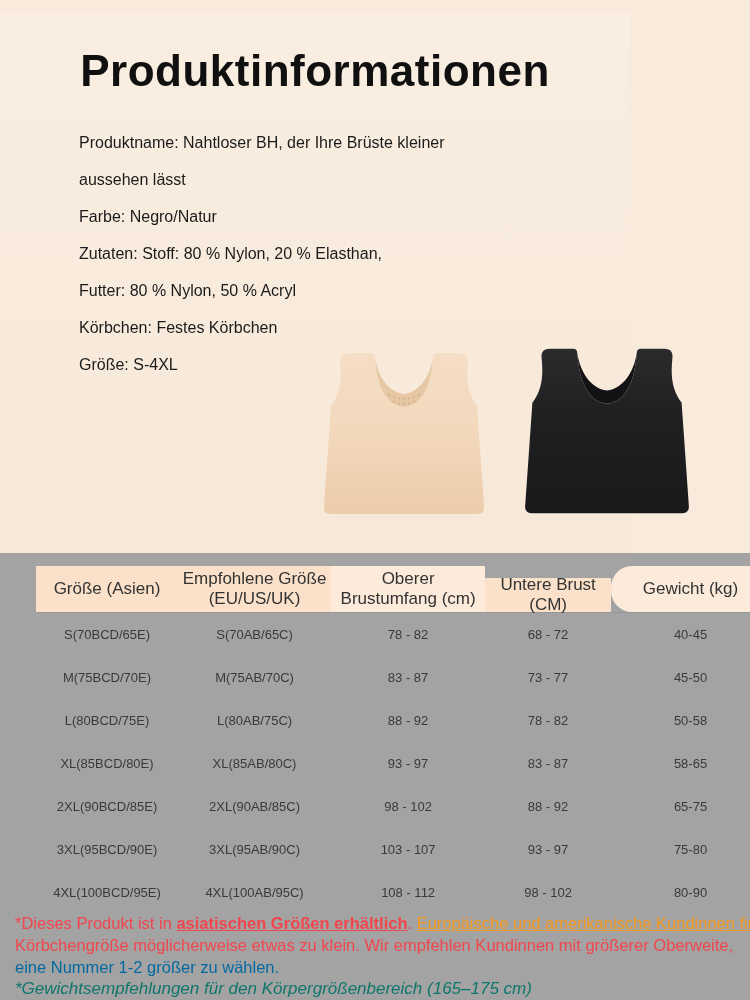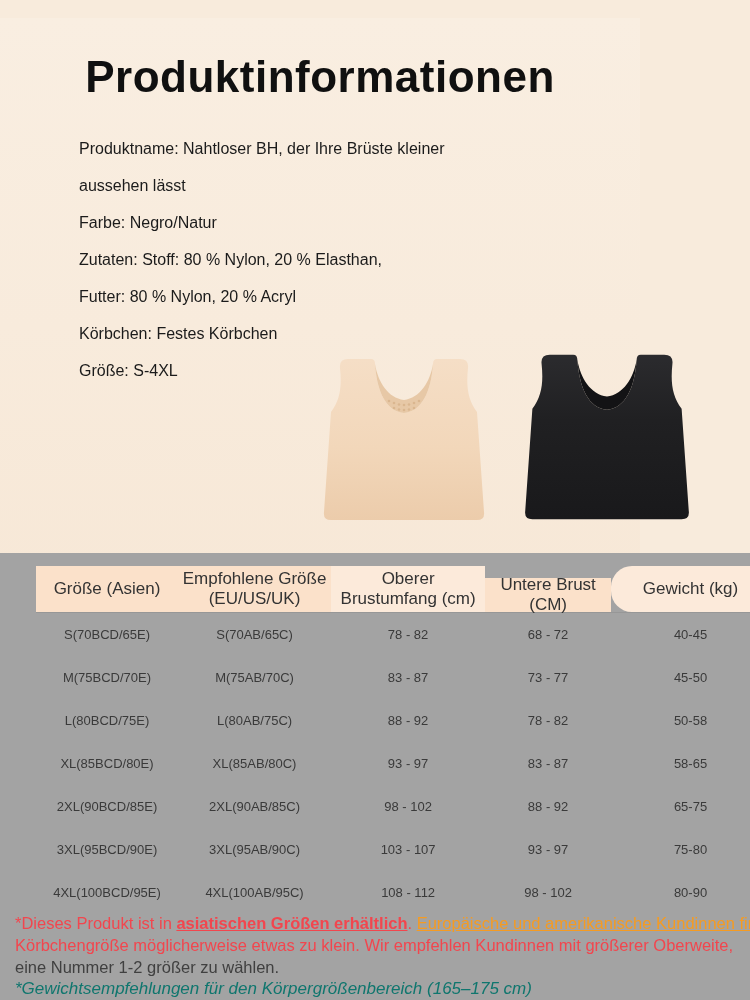--- a/index.html
+++ b/index.html
@@ -4,23 +4,22 @@
 <style>
   html,body { margin:0; padding:0; }
   .page {
     position:relative;
     width:750px; height:1000px;
     font-family:"Liberation Sans", sans-serif;
     overflow:hidden;
     background:#f8ebdc;
   }
   .top-section {
-    position:absolute; top:18px; left:0; width:630px; height:560px;
+    position:absolute; top:12px; left:0; width:630px; height:560px;
     background:linear-gradient(180deg, #f9eee1 0%, #f8ebdc 55%, #f7e8d7 100%);
-    padding-left:10px;
   }
   .page-title {
     position:absolute; top:34px; left:0; width:100%;
     text-align:center;
     font-size:44px; font-weight:700; color:#101010; letter-spacing:0.5px;
   }
   .details {
     position:absolute; top:112px; left:79px; width:620px;
     font-size:16px; line-height:37px; color:#1b1b1b;
   }
@@ -65,21 +64,21 @@
 <div class="page" style="background: rgb(248, 235, 220);">
 
   <div class="top-section">
     <div class="page-title">Produktinformationen</div>
 
     <div class="details">
         <div class="line">Produktname: Nahtloser BH, der Ihre Brüste kleiner</div>
         <div class="line">aussehen lässt</div>
         <div class="line">Farbe: Negro/Natur</div>
         <div class="line">Zutaten: Stoff: 80 % Nylon, 20 % Elasthan,</div>
-        <div class="line">Futter: 80 % Nylon, 20 % Acryl</div>
+        <div class="line">Futter: 80 % Nylon, 50 % Acryl</div>
         <div class="line">Körbchen: Festes Körbchen</div>
         <div class="line">Größe: S-4XL</div>
       </div>
 
     <svg class="product-image beige" viewBox="0 0 180 176">
       <defs>
         <linearGradient id="beigeGrad" x1="0" y1="0" x2="0" y2="1">
           <stop offset="0" stop-color="#f5dec6"></stop>
           <stop offset="0.55" stop-color="#f2d7ba"></stop>
           <stop offset="1" stop-color="#ecccab"></stop>
@@ -190,17 +189,17 @@
           <div class="td c4">80-90</div>
         </div>
       </div>
   </div>
 
   <div class="footnotes">
     <div class="fn-line">
       <span class="fn-red" style="color: rgb(242, 70, 78);">*Dieses Produkt ist in </span><span class="fn-red fn-bold-underline" style="color: rgb(242, 70, 78);">asiatischen Größen erhältlich</span><span class="fn-red" style="color: rgb(242, 70, 78);">. </span><span class="fn-orange fn-underline" style="color: rgb(245, 155, 34);">Europäische und amerikanische Kundinnen finden</span>
     </div>
     <div class="fn-line fn-red" style="color: rgb(242, 70, 78);">Körbchengröße möglicherweise etwas zu klein. Wir empfehlen Kundinnen mit größerer Oberweite,</div>
-    <div class="fn-line fn-red" style="color: #404040;">eine Nummer 1-2 größer zu wählen.</div>
+    <div class="fn-line fn-red" style="color: #0369a1;">eine Nummer 1-2 größer zu wählen.</div>
     <div class="fn-line fn-red fn-line4" style="color: #0f766e; font-style: italic;">*Gewichtsempfehlungen für den Körpergrößenbereich (165–175 cm)</div>
   </div>
 
 </div>
 
 </body></html>

